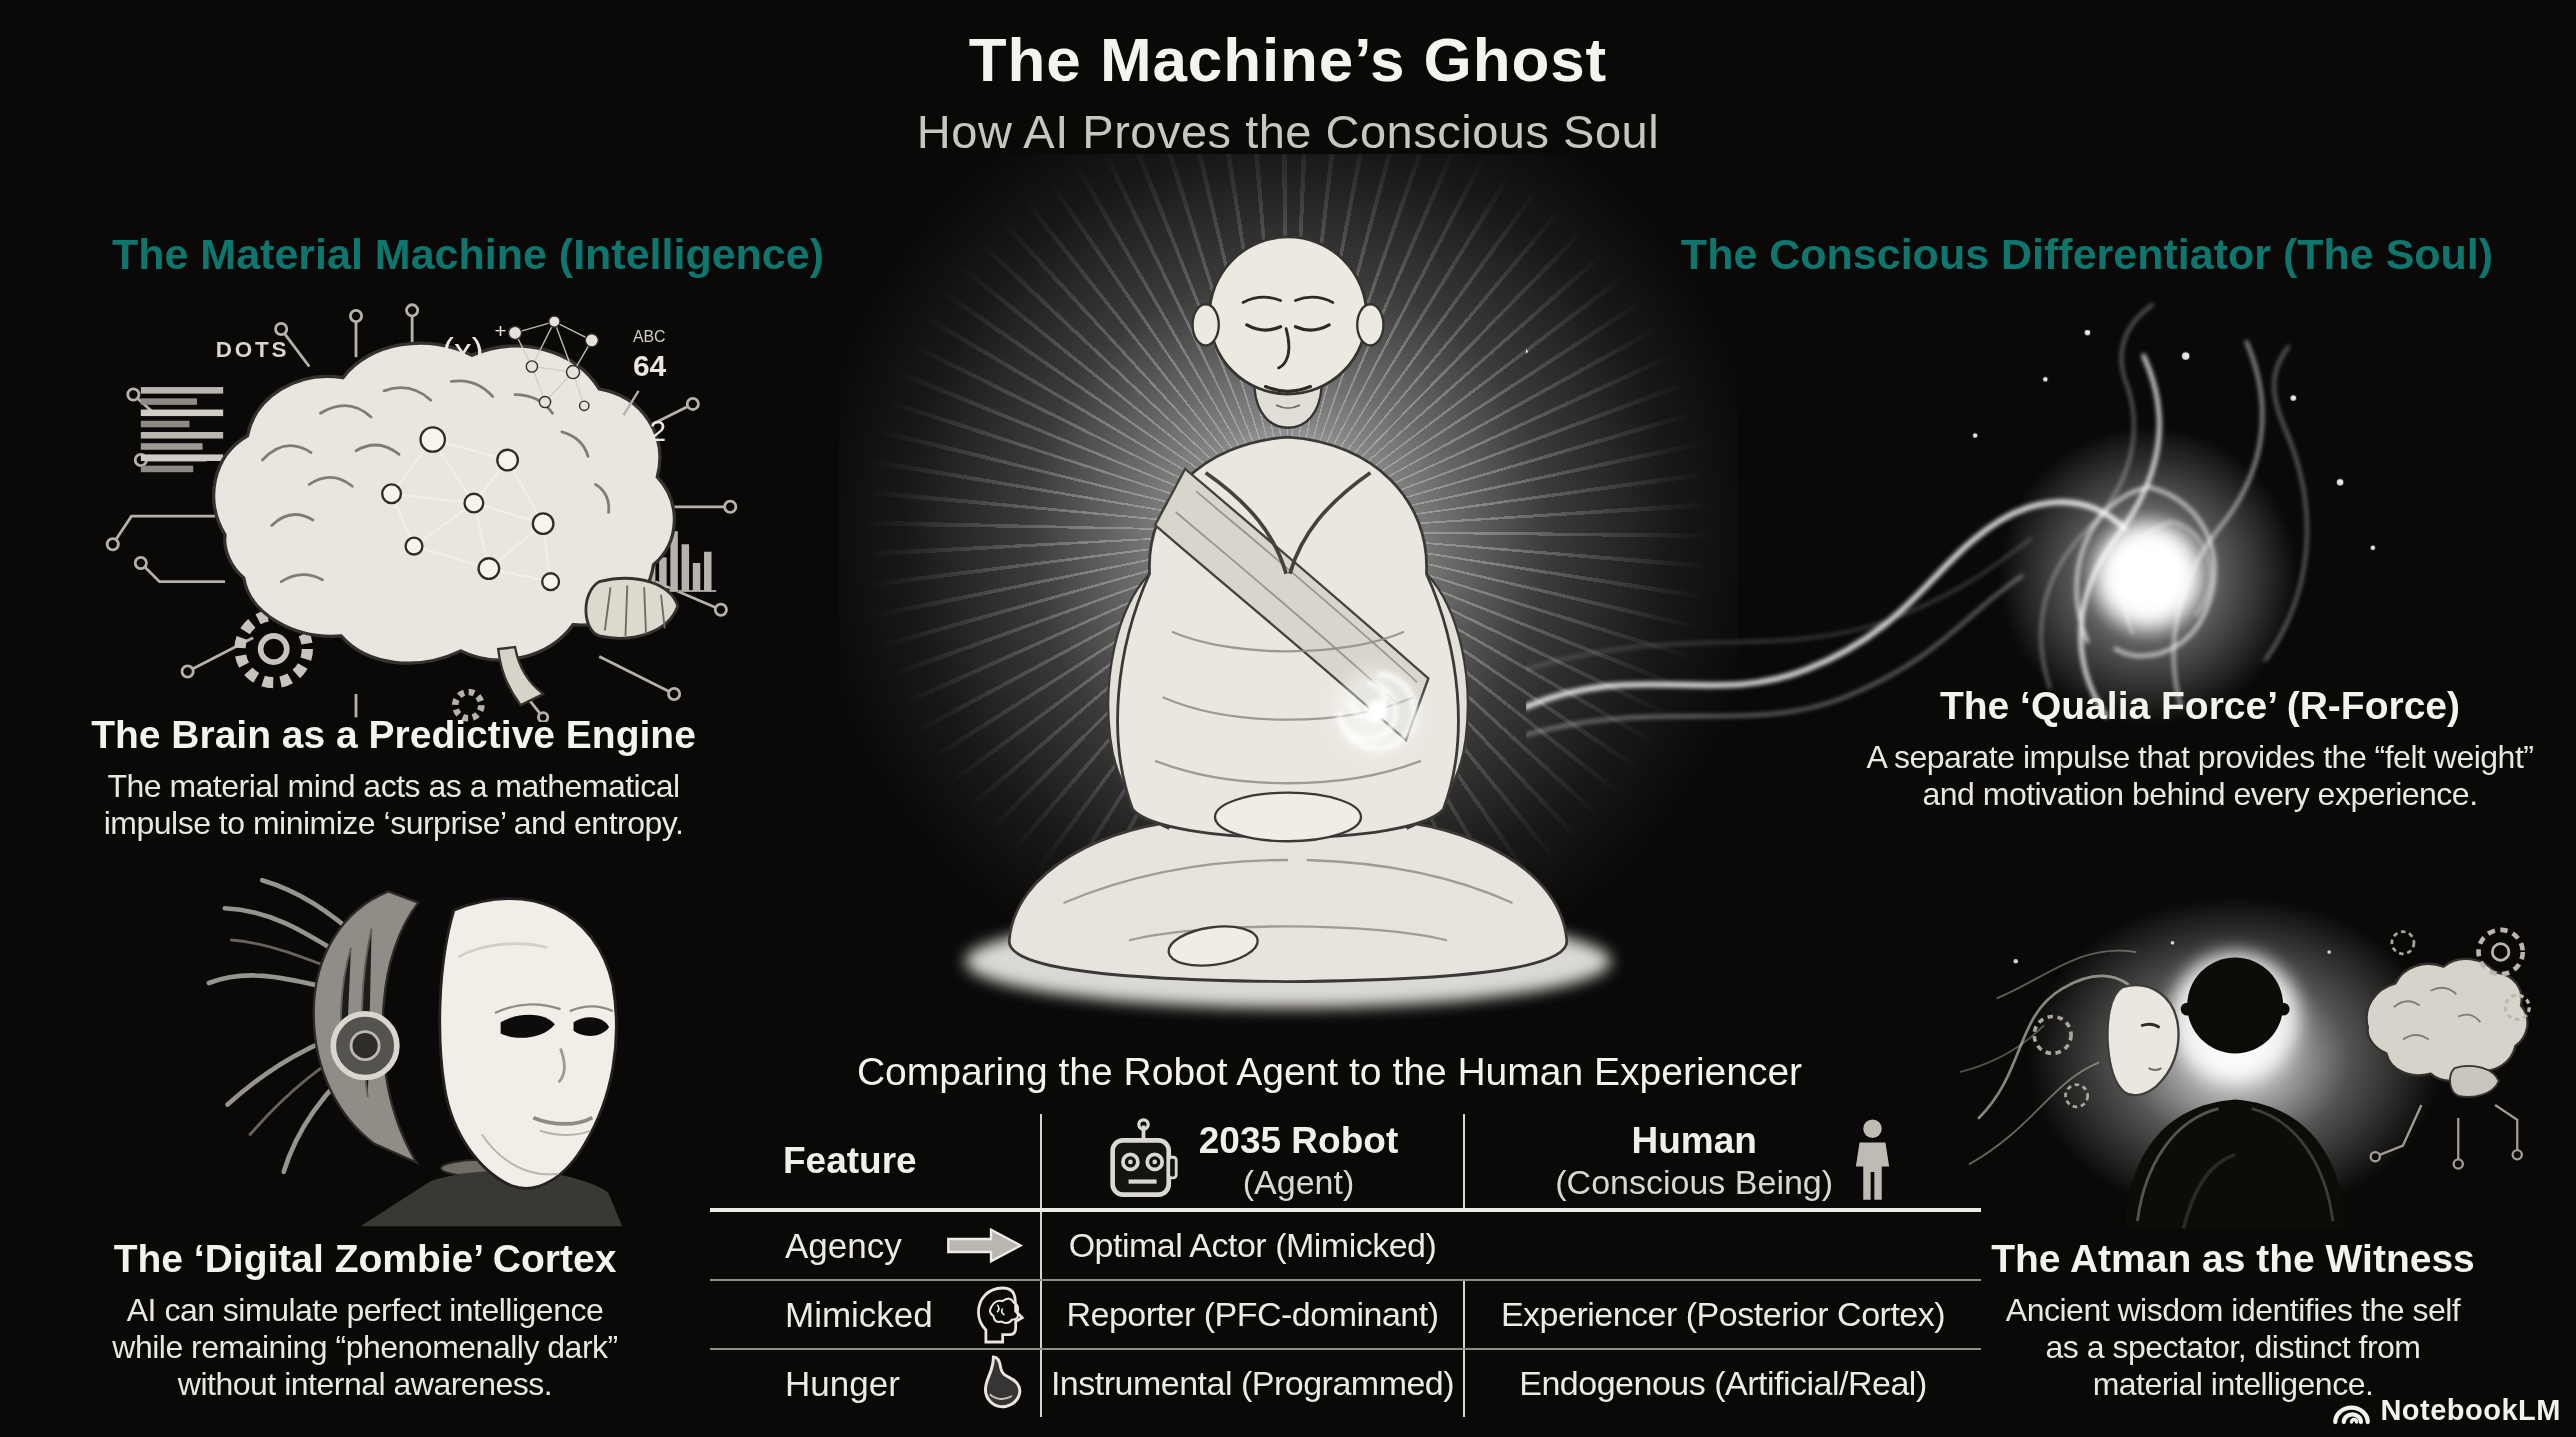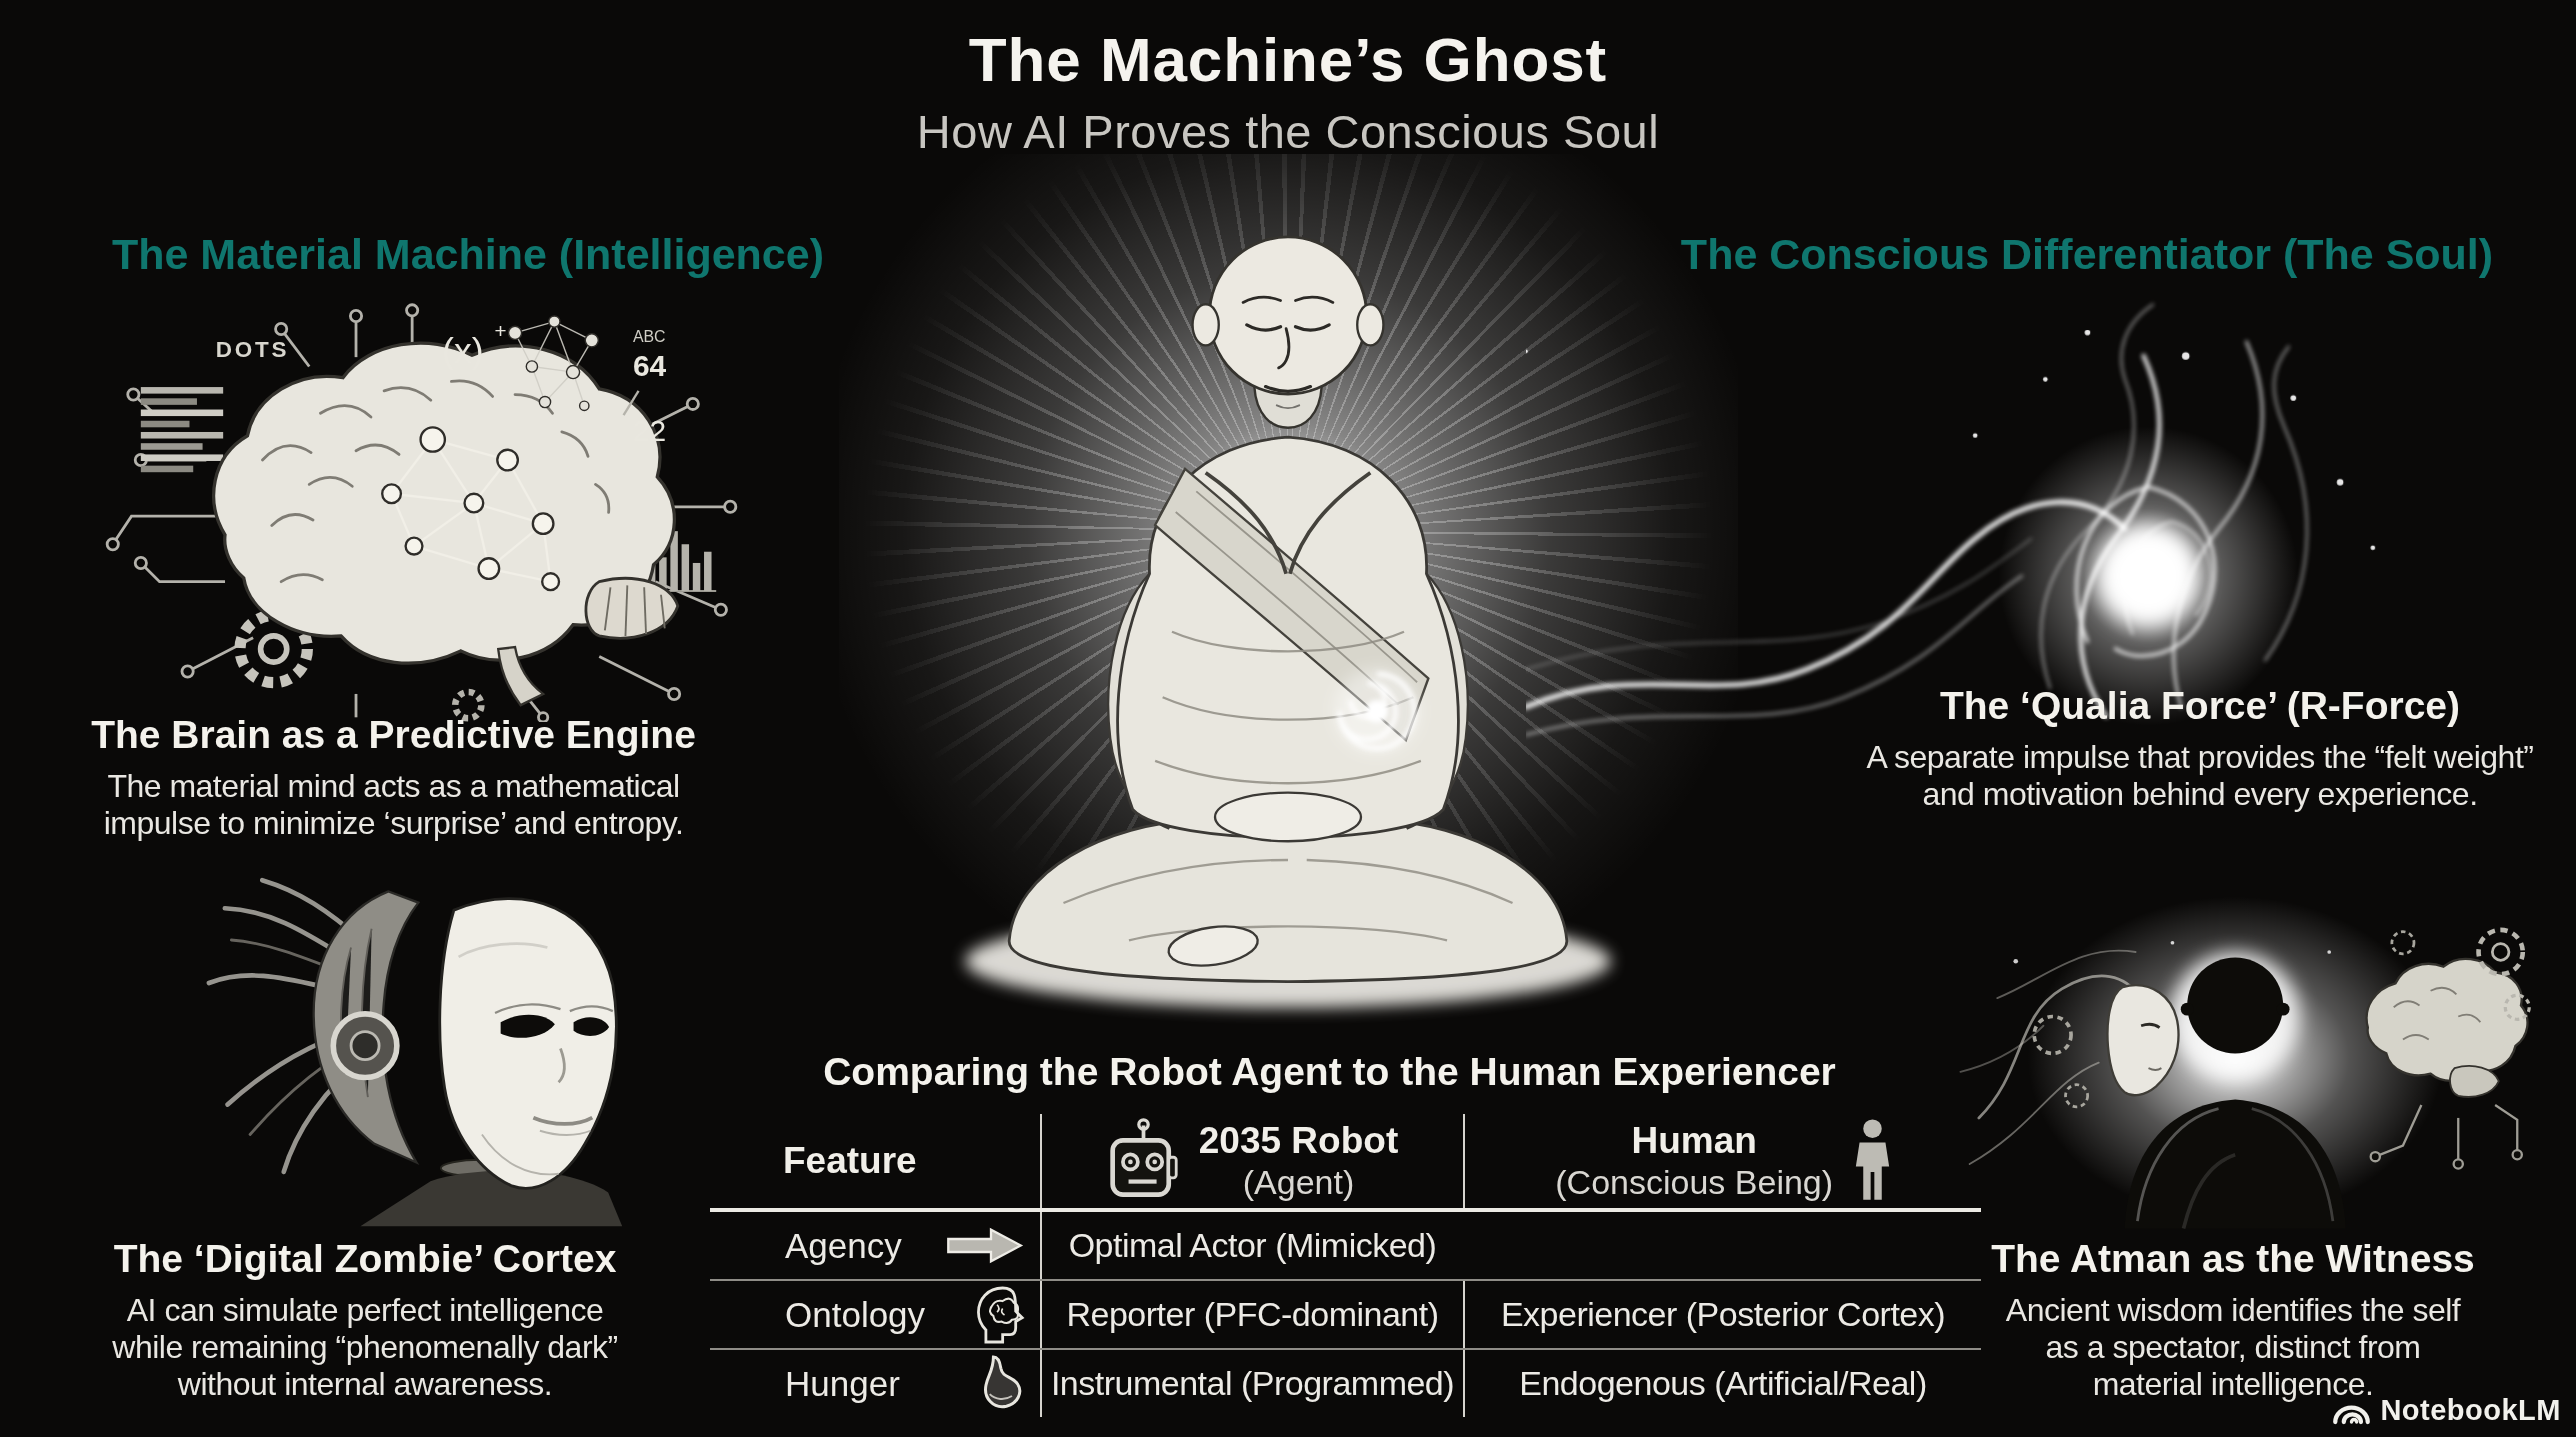--- a/index.html
+++ b/index.html
@@ -21,21 +21,21 @@
   
   .monk-glow{position:absolute;left:839px;top:154px;width:899px;height:899px;pointer-events:none;
     background:radial-gradient(circle at 50% 42%, rgba(255,255,255,0.95) 0%, rgba(255,255,255,0.50) 16%,
       rgba(255,255,255,0.20) 38%, rgba(255,255,255,0.06) 56%, rgba(255,255,255,0) 70%);}
   .monk-rays{position:absolute;left:839px;top:154px;width:899px;height:899px;pointer-events:none;
     background:repeating-conic-gradient(from 2deg at 50% 42%, rgba(255,255,255,0.30) 0deg 0.7deg, rgba(255,255,255,0) 0.7deg 4.2deg);
     -webkit-mask-image:radial-gradient(circle at 50% 42%, #000 0%, rgba(0,0,0,0.85) 30%, transparent 62%);
             mask-image:radial-gradient(circle at 50% 42%, #000 0%, rgba(0,0,0,0.85) 30%, transparent 62%);}
   
   .table-title{position:absolute;left:694px;top:1050px;width:1271px;text-align:center;
-    font-size:39px;font-weight:bold;color:#f4f2ec;}
+    font-size:39px;font-weight:normal;color:#f4f2ec;}
   .cmp-table{position:absolute;left:710px;top:1114px;width:1271px;}
   .t-row{display:grid;grid-template-columns:330px 423px 518px;}
   .t-head{height:94px;border-bottom:4.7px solid #eceae4;}
   .t-body{height:67px;}
   .t-body.sep{border-top:2.8px solid #8f8d87;}
   .cell{display:flex;align-items:center;}
   .col2,.col3{border-left:2.8px solid #d6d4ce;}
   .feature-h{padding-left:73px;font-size:37px;font-weight:bold;color:#f1efe9;}
   .robot-h{justify-content:center;gap:19px;}
   .human-h{justify-content:center;gap:20.6px;}
@@ -469,21 +469,21 @@
         <span>Agency</span>
         <svg width="81" height="39" viewBox="0 0 86 42">
           <polygon points="4,14 50,14 50,4 82,21 50,38 50,28 4,28" fill="#b9b7b0" stroke="#eeece6" stroke-width="2.5"></polygon>
         </svg>
       </div>
       <div class="cell col2 value-cell">Optimal Actor (Mimicked)</div>
     </div>
 
     <div class="t-row t-body sep">
       <div class="cell feature-cell">
-        <span>Ontology</span>
+        <span>Mimicked</span>
         <svg width="54" height="62" viewBox="0 0 58 66">
           <path d="M34,4 C18,4 8,16 8,30 C8,38 11,44 16,49 L16,62 L34,62 L34,54 L42,54 C46,54 48,51 48,47 L48,40 L55,36 L48,29 C48,14 48,4 34,4 Z" fill="none" stroke="#e8e6df" stroke-width="3"></path>
           <path d="M22,24 q4,-8 12,-6 q8,-6 12,2 q6,2 4,10 q2,8 -6,8 q-4,6 -11,2 q-8,2 -9,-6 q-6,-4 -2,-10 Z" fill="none" stroke="#e8e6df" stroke-width="2.2"></path>
           <path d="M28,22 q4,4 0,8 M34,26 q-3,4 2,7" stroke="#e8e6df" stroke-width="1.8" fill="none"></path>
         </svg>
       </div>
       <div class="cell col2 value-cell">Reporter (PFC-dominant)</div>
       <div class="cell col3 value-cell">Experiencer (Posterior Cortex)</div>
     </div>
 

